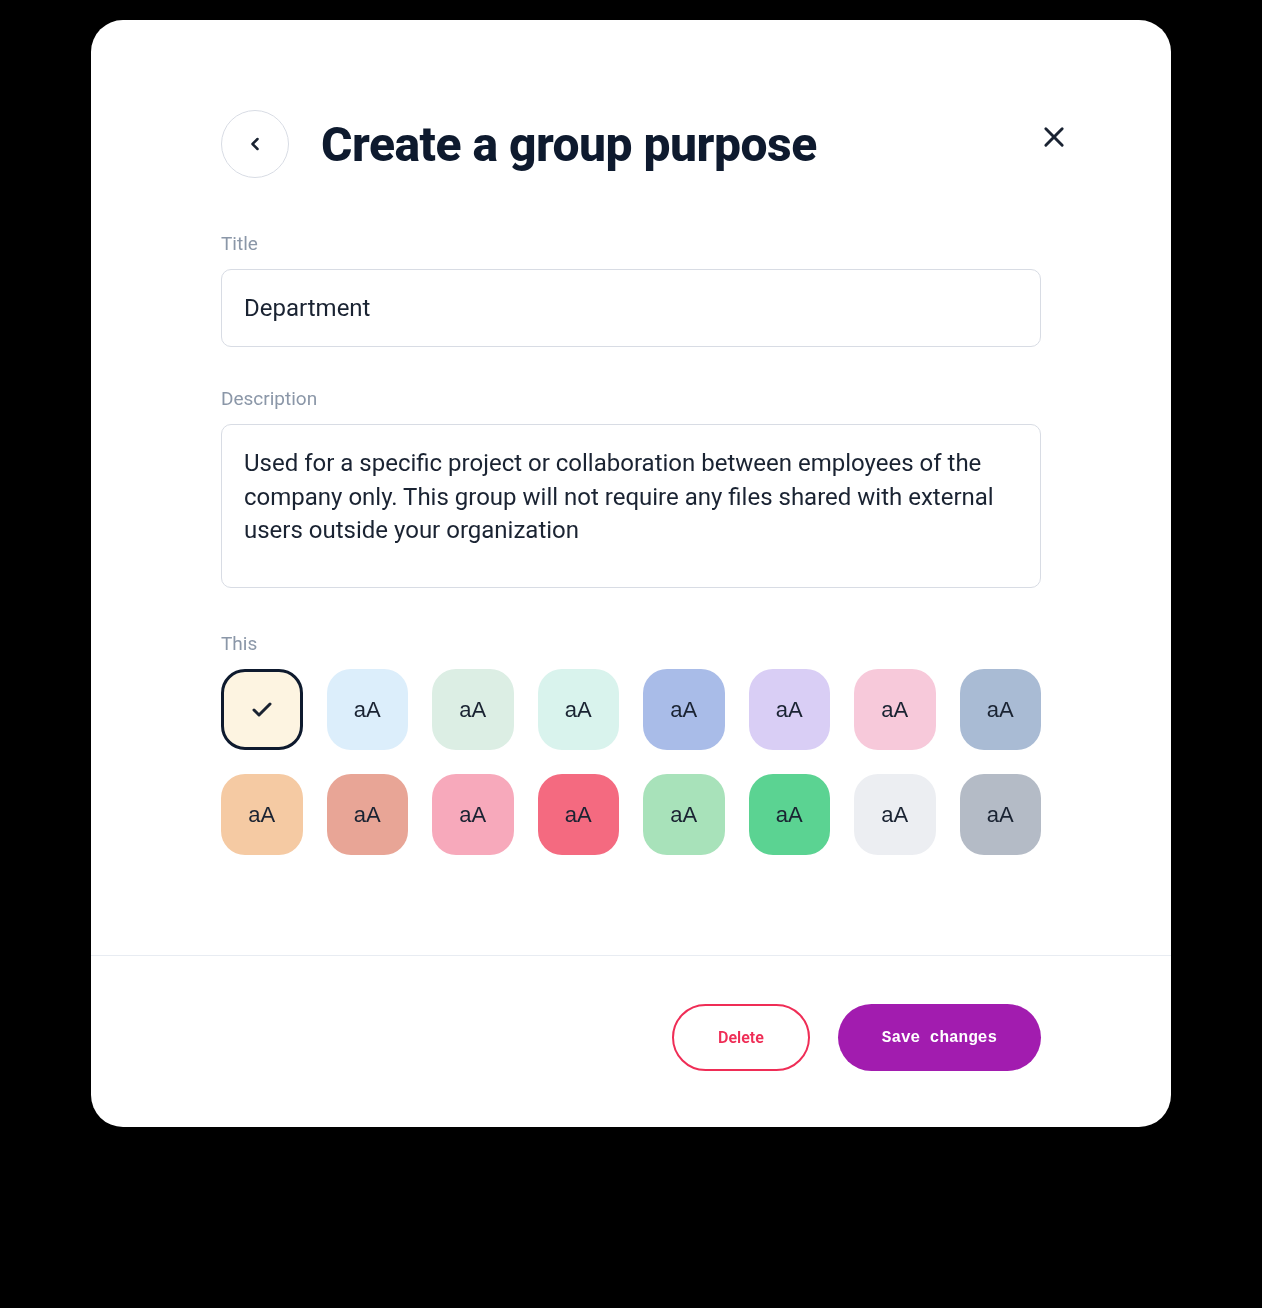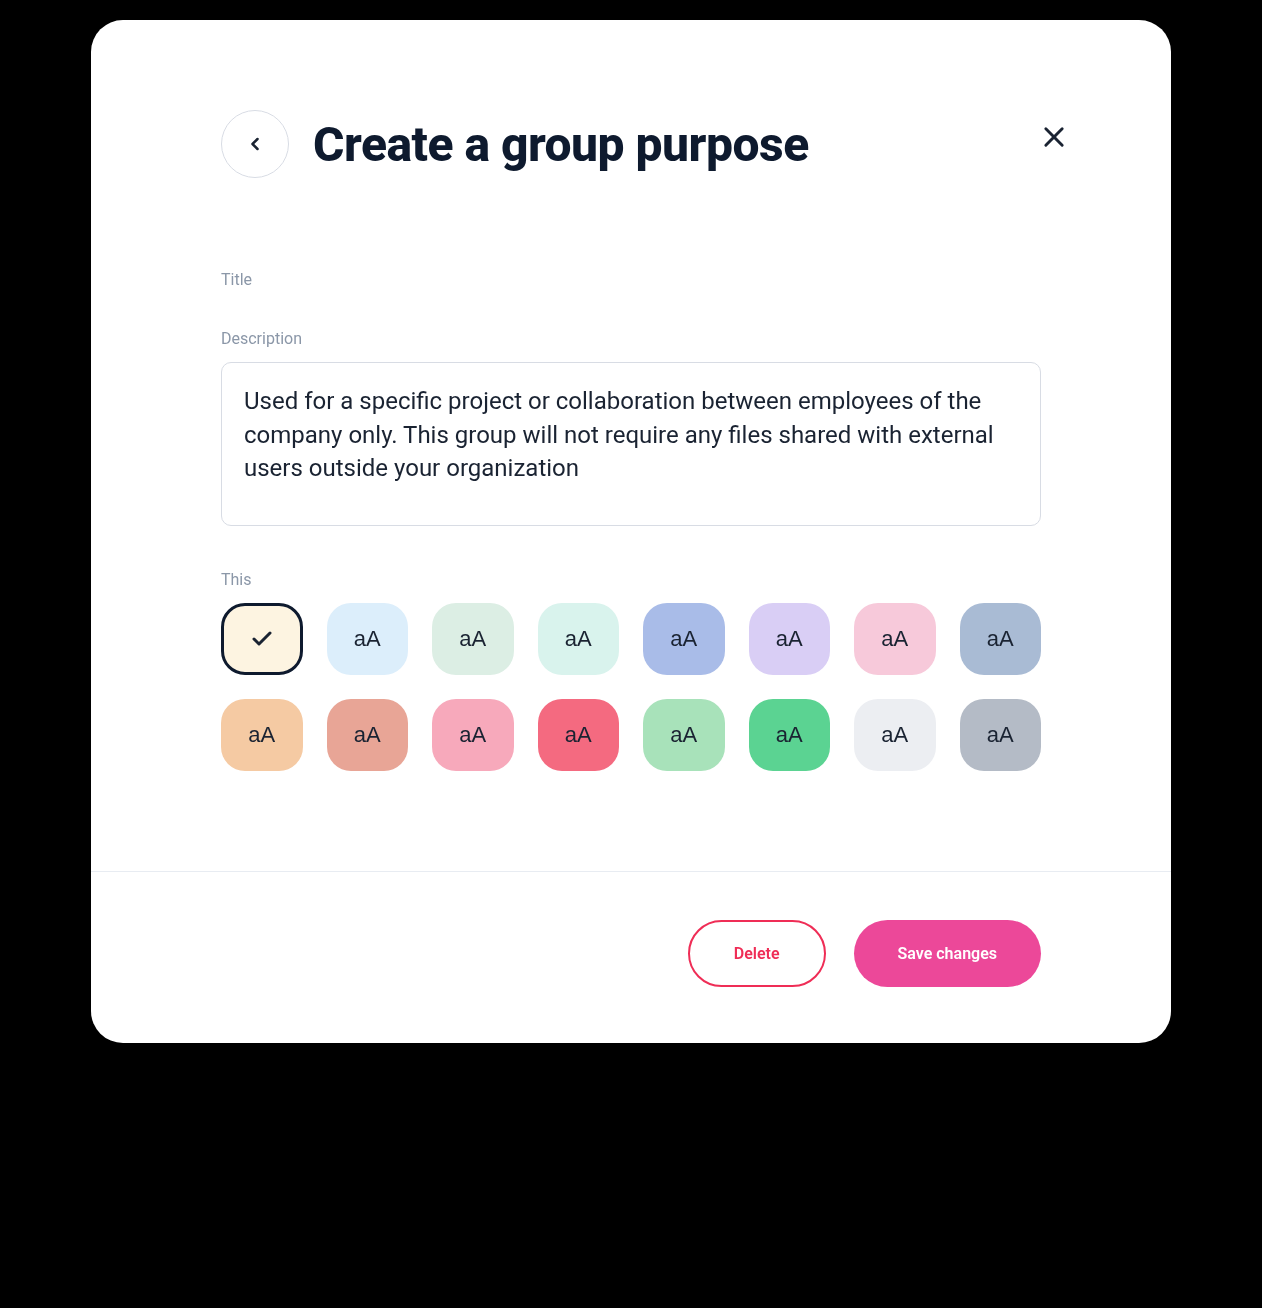--- a/index.html
+++ b/index.html
@@ -33,22 +33,22 @@
       padding: 8px;
       color: #1a2332;
     }
     .close-button svg {
       width: 28px;
       height: 28px;
     }
     .header-row {
       display: flex;
       align-items: center;
-      gap: 24px;
-      margin-bottom: 92px;
+      gap: 32px;
+      margin-bottom: 54px;
     }
     .back-button {
       width: 68px;
       height: 68px;
       border-radius: 50%;
       border: 1.5px solid #d8dce4;
       background: #fff;
       display: flex;
       align-items: center;
       justify-content: center;
@@ -65,21 +65,21 @@
       font-weight: 800;
       color: #0e1a2e;
       letter-spacing: -0.5px;
     }
     .form-group {
       margin-bottom: 40px;
     }
     .form-label {
       display: block;
       color: #8b97a8;
-      font-size: 16px;
+      font-size: 19px;
       margin-bottom: 14px;
       font-weight: 400;
     }
     .text-input {
       width: 100%;
       border: 1.5px solid #d8dce4;
       border-radius: 10px;
       padding: 24px 22px;
       font-size: 24px;
       color: #1a2332;
@@ -99,21 +99,21 @@
       line-height: 1.4;
       height: 164px;
     }
     .color-grid {
       display: grid;
       grid-template-columns: repeat(8, 1fr);
       gap: 24px;
       margin-top: 6px;
     }
     .color-swatch {
-      height: 72px;
+      height: 81px;
       border-radius: 24px;
       border: none;
       display: flex;
       align-items: center;
       justify-content: center;
       cursor: pointer;
       font-size: 22px;
       font-weight: 500;
       color: #1a2332;
     }
@@ -139,22 +139,23 @@
       cursor: pointer;
       font-family: inherit;
       border: none;
     }
     .btn-delete {
       background: #fff;
       color: #ef2d56;
       border: 2px solid #ef2d56;
     }
     .btn-save {
-      background: #ec4899;
+      background: #a21caf;
       color: #fff;
+      font-family: Liberation Mono, monospace;
     }
   </style>
 </head>
 <body>
 
 <div class="modal">
   <button class="close-button">
     <svg viewBox="0 0 24 24" fill="none" stroke="currentColor" stroke-width="2.5" stroke-linecap="round">
       <line x1="5" y1="5" x2="19" y2="19"></line>
       <line x1="19" y1="5" x2="5" y2="19"></line>
@@ -166,20 +167,21 @@
       <button class="back-button">
         <svg viewBox="0 0 24 24" fill="none" stroke="currentColor" stroke-width="3" stroke-linecap="round" stroke-linejoin="round">
           <polyline points="15 18 9 12 15 6"></polyline>
         </svg>
       </button>
       <h1 class="modal-title">Create a group purpose</h1>
     </div>
 
     <div class="form-group">
       <label class="form-label">Title</label>
+      <input type="text" class="text-input" value="Department" style="">
     </div>
 
     <div class="form-group">
       <label class="form-label">Description</label>
       <textarea class="textarea-input" style="">Used for a specific project or collaboration between employees of the company only. This group will not require any files shared with external users outside your organization</textarea>
     </div>
 
     <div class="form-group">
       <label class="form-label">This</label>
       <div class="color-grid" id="color-grid">

